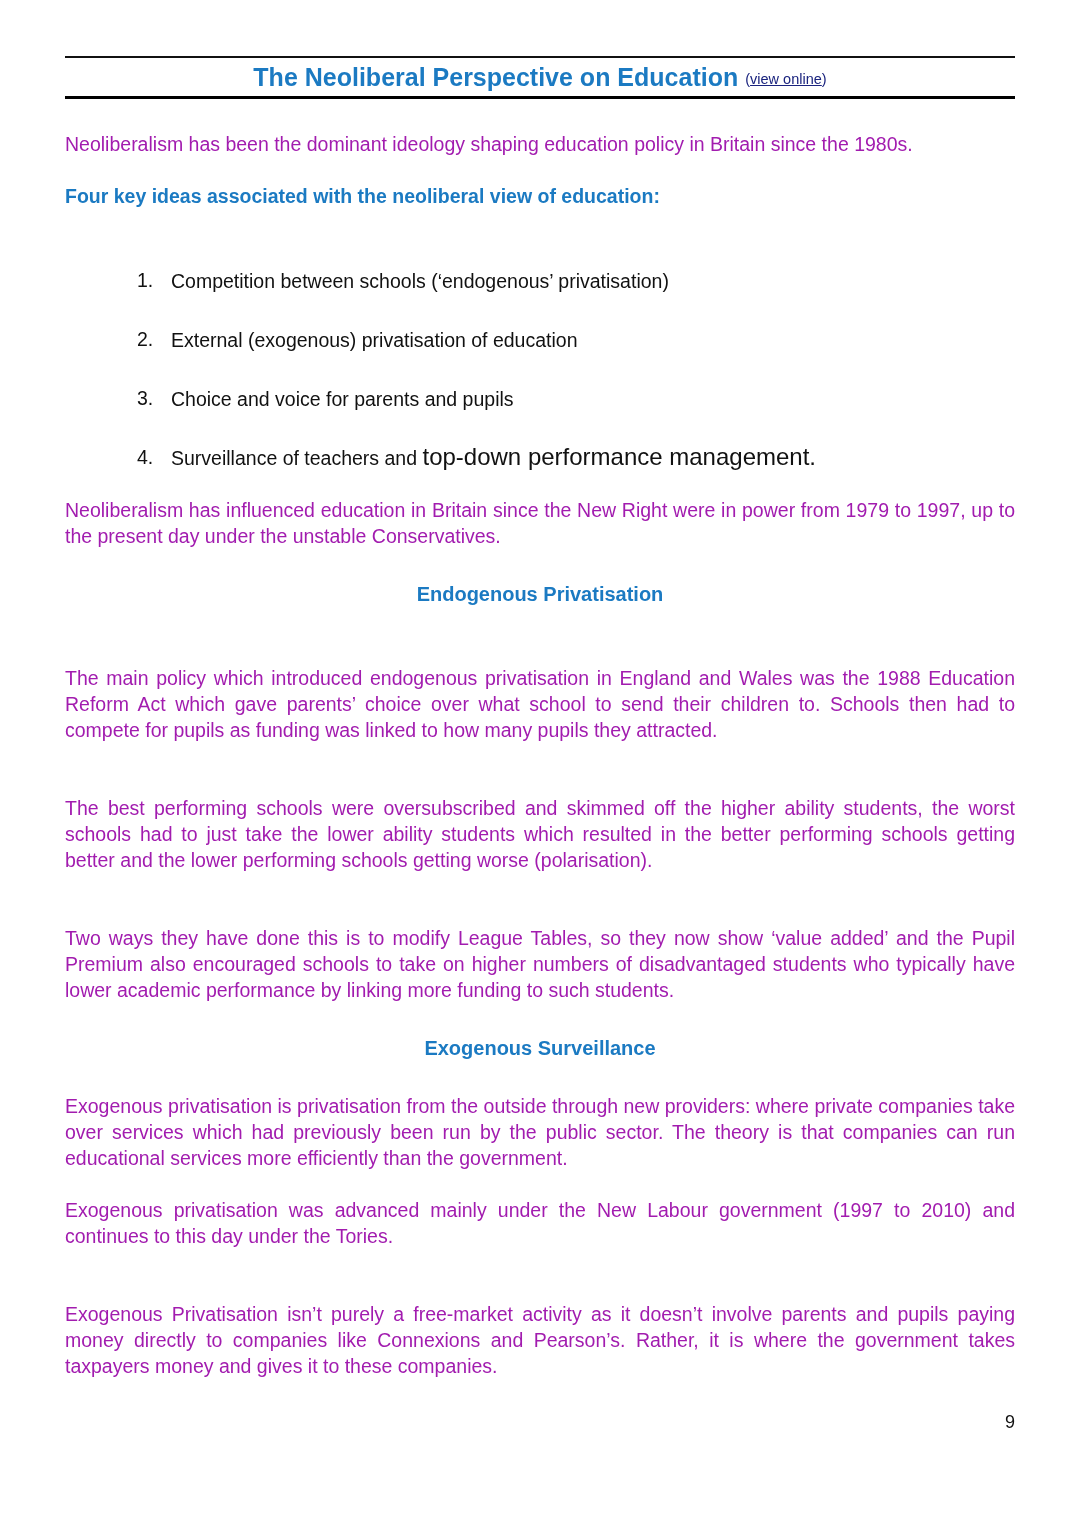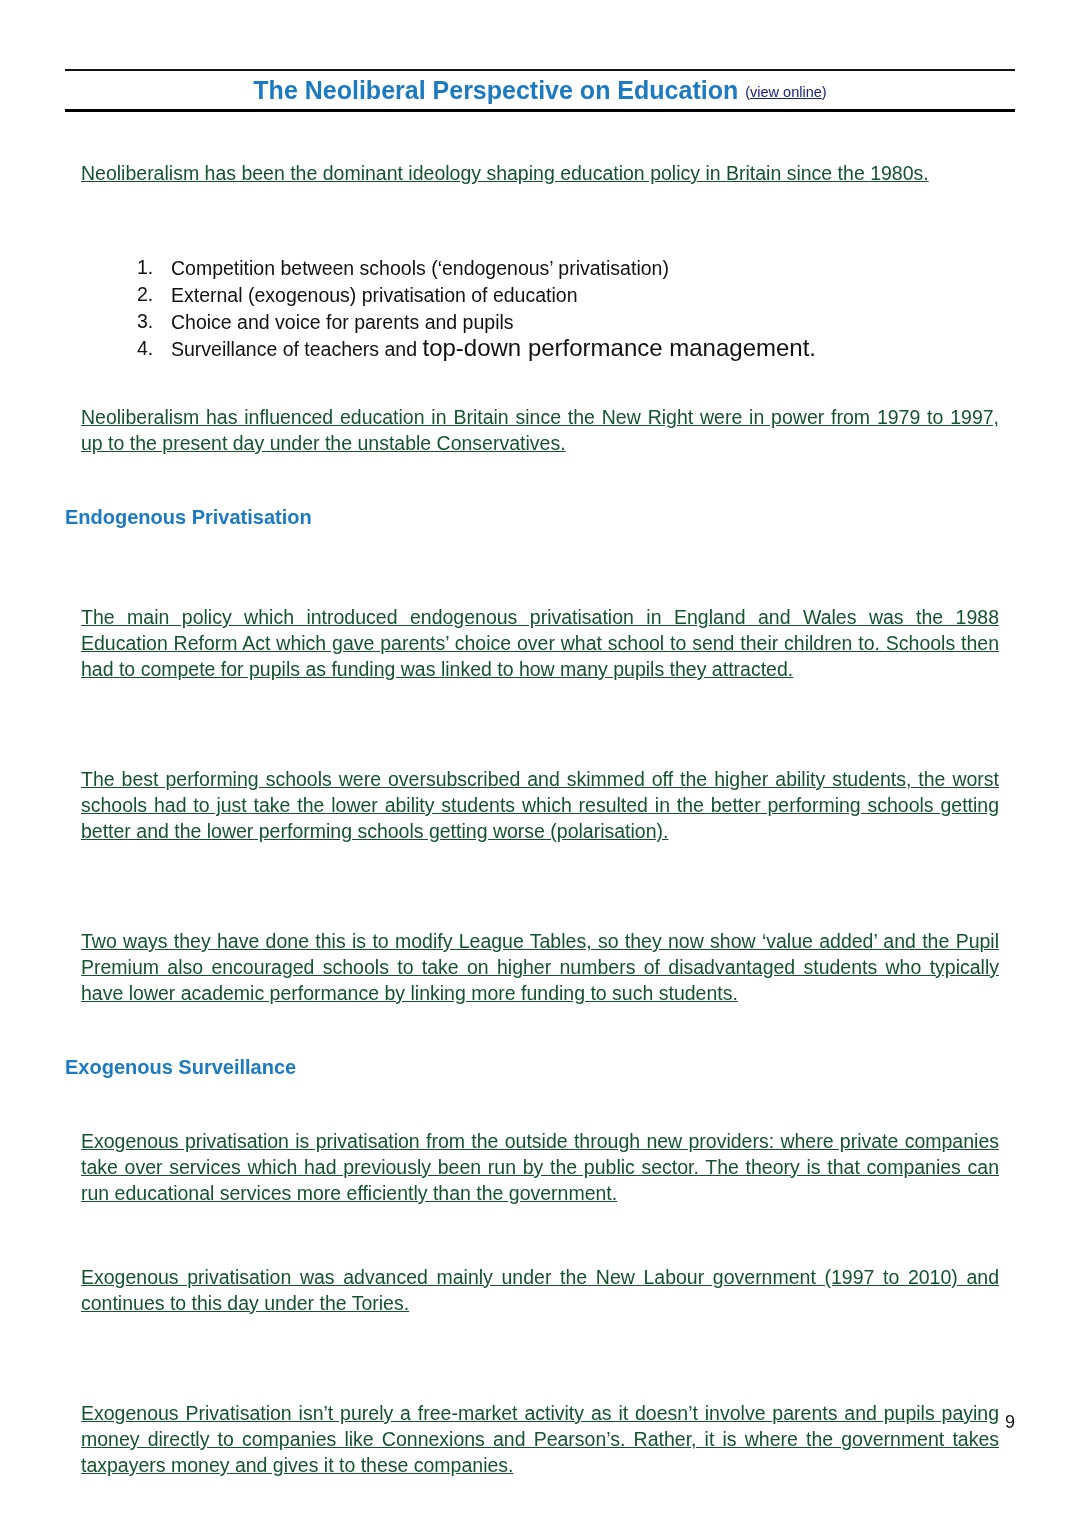--- a/index.html
+++ b/index.html
@@ -15,21 +15,21 @@
     position: relative;
     width: 1080px;
     height: 1527px;
     background: #ffffff;
     box-sizing: border-box;
     overflow: hidden;
   }
   .content {
     position: absolute;
     left: 65px;
-    top: 13px;
+    top: 0;
     width: 950px;
   }
 
   
   .header-block {
     padding-top: 56px;
   }
   .rule-top {
     width: 100%;
     height: 2px;
@@ -58,56 +58,57 @@
     vertical-align: 2px;
     cursor: pointer;
   }
   .view-online .paren { text-decoration: none; }
   .view-online .linktext { text-decoration: underline; }
 
   
   p.para {
     font-size: 19.5px;
     line-height: 26px;
-    margin: 16px;
+    margin: 0;
     text-align: justify;
-    color: #14532d;
-    text-decoration: underline;
+    color: #a21caf;
   }
   .gap-md { height: 26px; }
   .gap-lg { height: 32px; }
 
   h2.blue-head {
     font-size: 19.5px;
     font-weight: bold;
     color: #1b7ac2;
     margin: 0;
     line-height: 26px;
   }
   h2.sect-head {
     font-size: 20px;
     font-weight: bold;
     color: #1b7ac2;
     margin: 0;
     line-height: 26px;
+    text-align: center;
   }
 
   ol.key-ideas {
     margin: 0;
     padding: 0 0 0 72px;
     list-style: none;
     counter-reset: ki;
   }
   ol.key-ideas li {
     counter-increment: ki;
     font-size: 19.5px;
     line-height: 26px;
     position: relative;
     padding-left: 34px;
     color: #111111;
+    margin-top: 32px;
   }
   ol.key-ideas li::before {
     content: counter(ki) ".";
     position: absolute;
     left: 0;
     top: 0;
     width: 26px;
     text-align: left;
   }
   .small-run {
@@ -135,20 +136,21 @@
       <div class="title-row">
         <span class="doc-title">The Neoliberal Perspective on Education</span><span class="view-online"><span class="paren">(</span><span class="linktext">view online</span><span class="paren">)</span></span>
       </div>
       <div class="rule-bottom"></div>
     </div>
 
     <div class="gap-lg"></div>
     <p class="para">Neoliberalism has been the dominant ideology shaping education policy in Britain since the 1980s.</p>
 
     <div class="gap-md"></div>
+    <h2 class="blue-head">Four key ideas associated with the neoliberal view of education:</h2>
 
     <div class="gap-md"></div>
     <ol class="key-ideas">
       <li><span>Competition between schools (‘endogenous’ privatisation)</span><span class="small-run"></span></li>
       <li><span>External (exogenous) privatisation of education</span><span class="small-run"></span></li>
       <li><span>Choice and voice for parents and pupils</span><span class="small-run"></span></li>
       <li><span>Surveillance of teachers and </span><span class="small-run">top-down performance management.</span></li>
     </ol>
 
     <div class="gap-md"></div>

